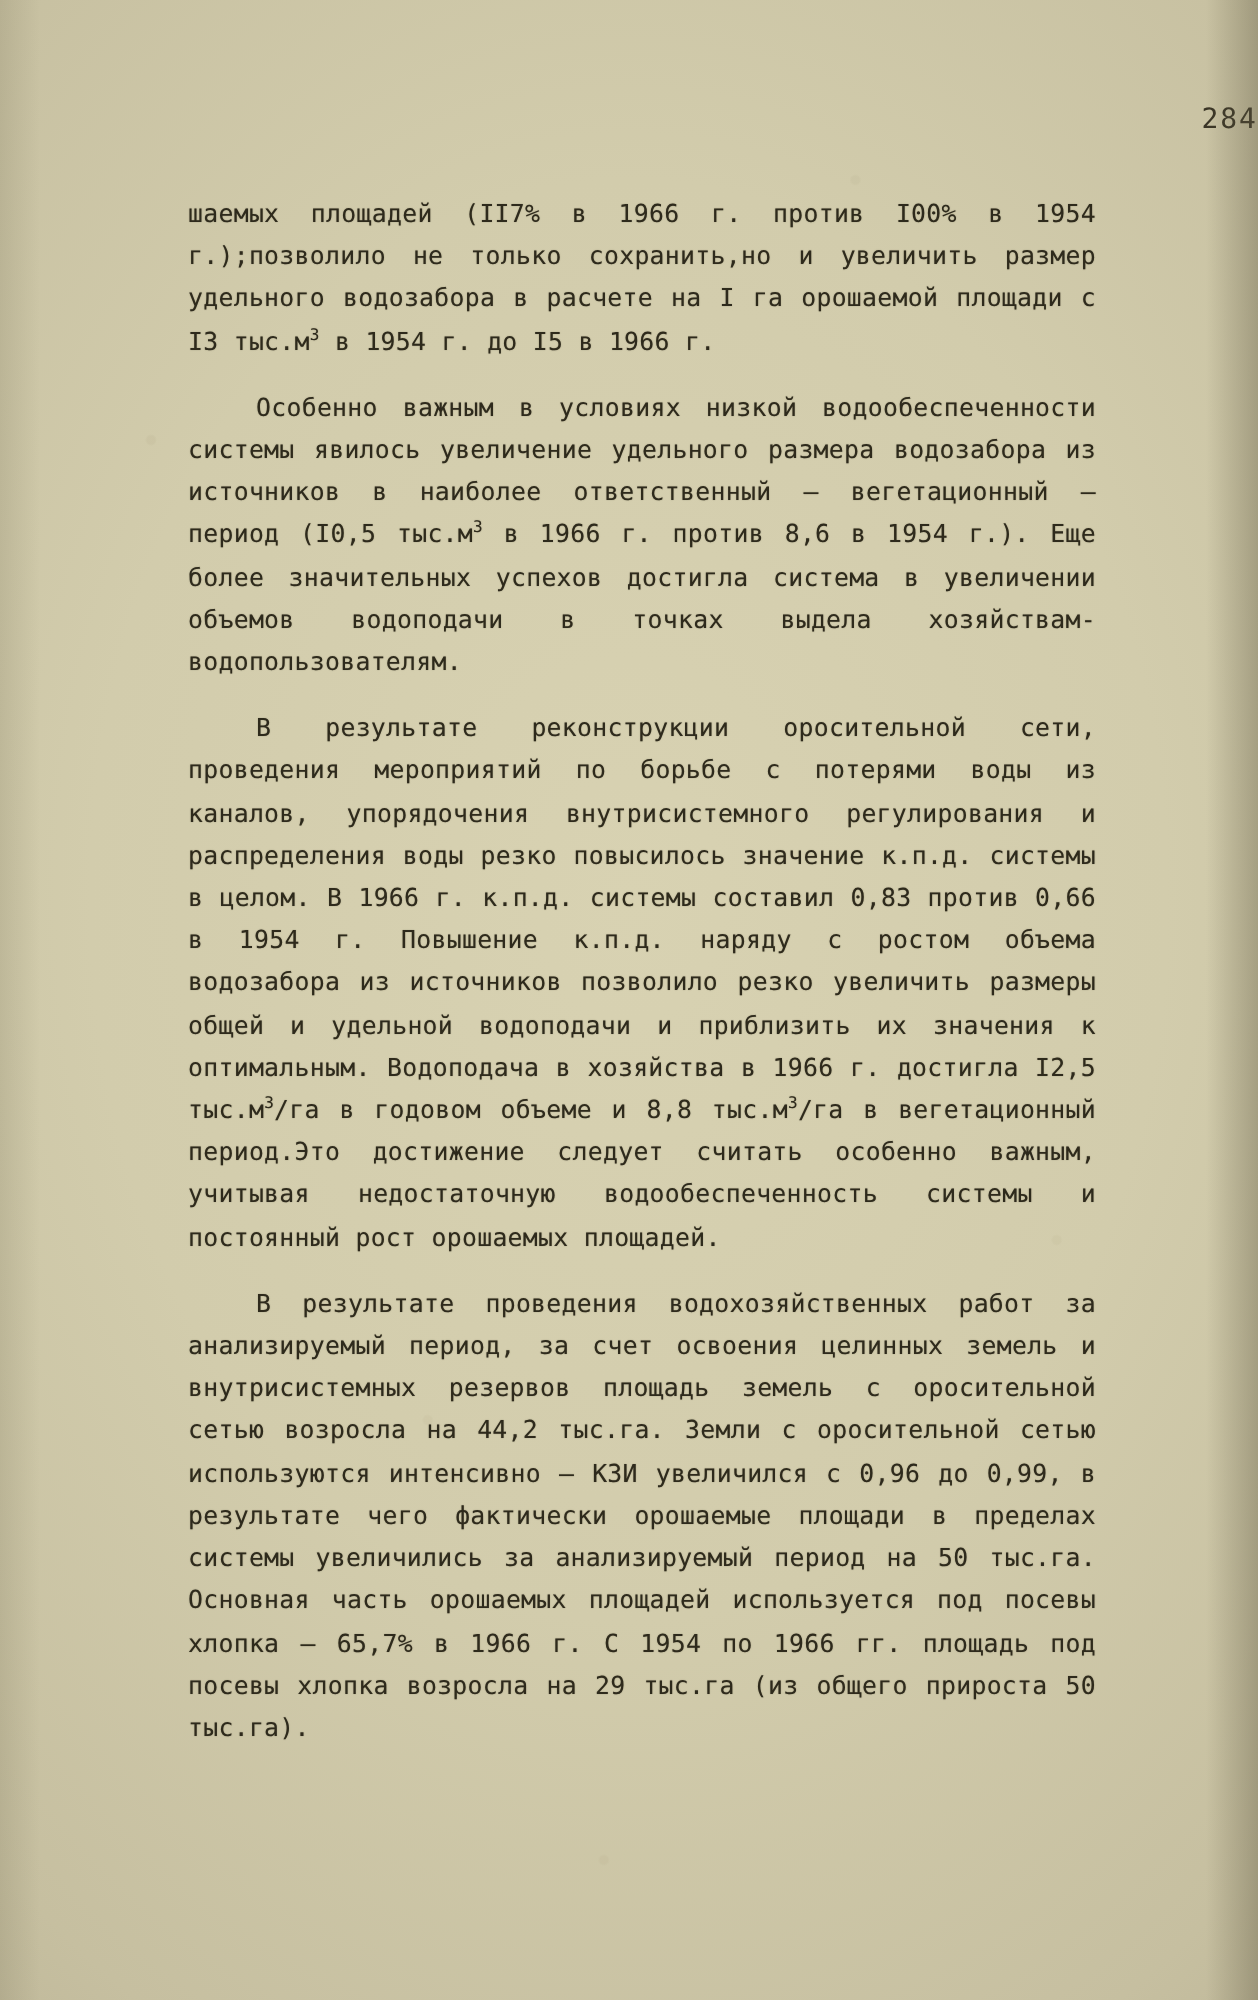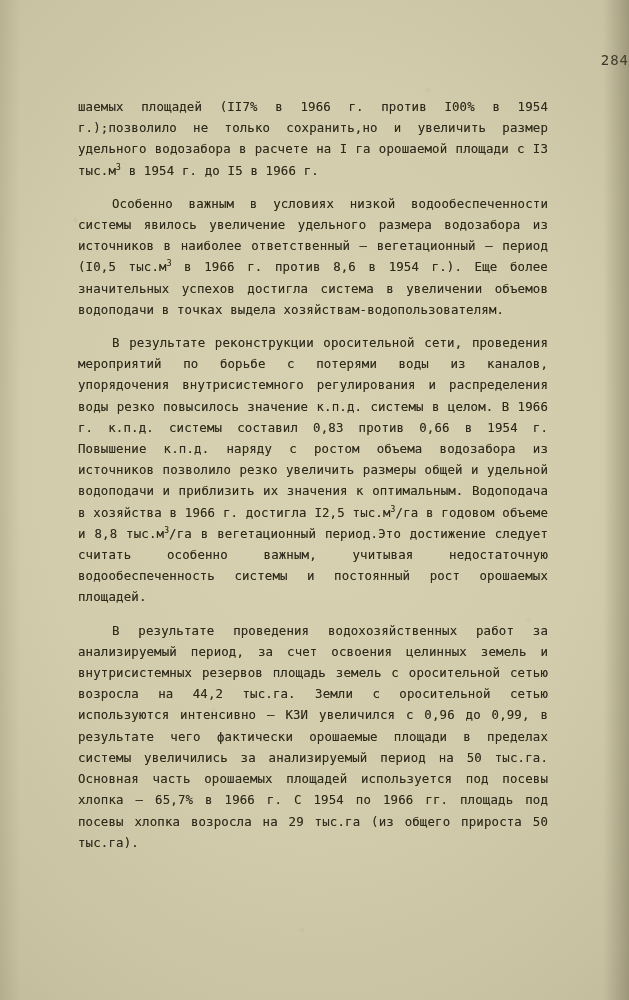--- a/index.html
+++ b/index.html
@@ -48,21 +48,21 @@
     color: #3a3526;
     letter-spacing: 1px;
   }
   .content {
     position: absolute;
     top: 96px;
     left: 78px;
     width: 470px;
   }
   p {
-    margin: 0 0 12px 0;
+    margin: 0 0 12px 16px;
     font-size: 12.4px;
     line-height: 21.2px;
     color: #2e2a1c;
     text-align: justify;
     letter-spacing: 0.15px;
     text-shadow: 0 0 0.6px rgba(60,55,35,0.45);
   }
   p.indent {
     text-indent: 34px;
   }

